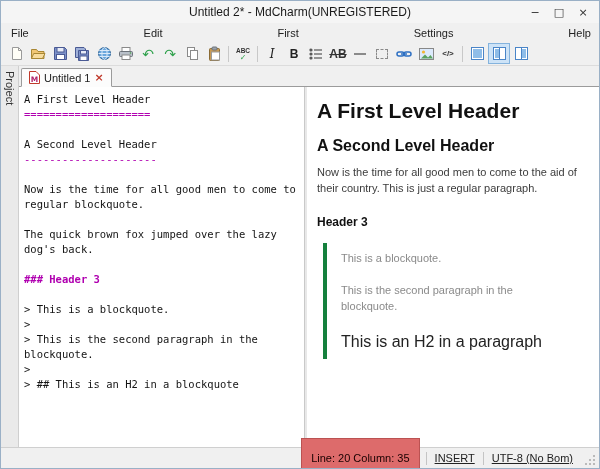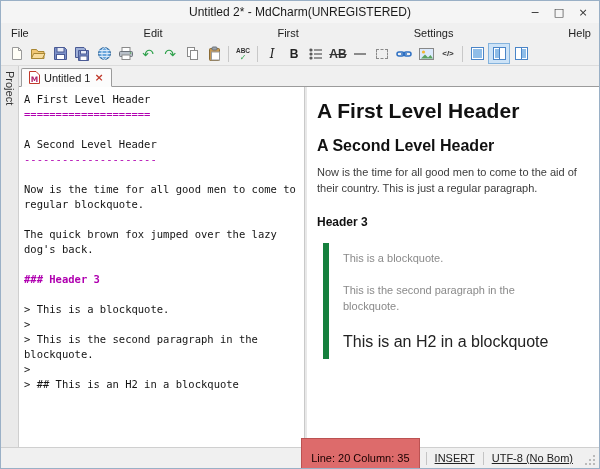--- a/index.html
+++ b/index.html
@@ -59,21 +59,21 @@
   .md-line { min-height:15px; white-space:pre; }
   .mk { color:#b000b0; }
   .mk-b { color:#b000b0; font-weight:bold; }
   .splitter { width:3px; background:#e8e8e8; border-left:1px solid #c9c9c9; flex:0 0 auto; }
 
   .preview { flex:1; background:#fff; padding:6px 10px; overflow:hidden; font-size:11px; color:#3c3c3c; min-width:0; }
   .pv-h1 { font-size:21px; font-weight:bold; color:#111; margin:6px 0 14px; }
   .pv-h2 { font-size:16px; font-weight:bold; color:#111; margin:4px 0 10px; }
   .pv-p  { margin:0 0 12px; line-height:1.45; }
   .pv-h3 { font-size:12px; font-weight:bold; color:#111; margin:18px 0 10px; }
-  .pv-bq { border-left:6px solid #15803d; margin:14px 40px 0 6px; padding:2px 0 4px 14px; color:#8a8a8a; }
+  .pv-bq { border-left:4px solid #15803d; margin:14px 40px 0 6px; padding:2px 0 4px 14px; color:#8a8a8a; }
   .pv-bq .pv-p { margin:6px 0 16px; }
   .pv-bq-h2 { font-size:16px; font-weight:normal; color:#222; margin:18px 0 4px; white-space:nowrap; }
 
   
   .statusbar { height:21px; flex:0 0 auto; display:flex; align-items:center; justify-content:flex-end;
                border-top:1px solid #cfcfcf; background:#f0f0f0; padding-right:3px; font-size:11px; }
   .sb-pos { background:#dd6b6b; border:1px solid #bb5252; padding:13px 9px; margin-right:6px; color:#1a0000; }
   .sb-seg { padding:1px 8px; color:#222;text-decoration:underline; }
   .sb-sep { width:1px; height:13px; background:#c4c4c4; }
   .grip { margin-left:4px; align-self:flex-end; margin-bottom:2px; }
@@ -286,21 +286,21 @@
         <div class="splitter"></div>
 
         <div class="preview">
           <div class="pv-h1">A First Level Header</div>
           <div class="pv-h2">A Second Level Header</div>
           <div class="pv-p">Now is the time for all good men to come to the aid of their country. This is just a regular paragraph.</div>
           <div class="pv-h3">Header 3</div>
           <div class="pv-bq">
             <div class="pv-p">This is a blockquote.</div>
             <div class="pv-p">This is the second paragraph in the blockquote.</div>
-            <div class="pv-bq-h2">This is an H2 in a blockquote</div>
+            <div class="pv-bq-h2">This is an H2 in a paragraph</div>
           </div>
         </div>
 
       </div>
     </div>
   </div>
 
   <div class="statusbar">
     <div class="sb-pos">Line: 20 Column: 35</div>
     <div class="sb-sep"></div>

